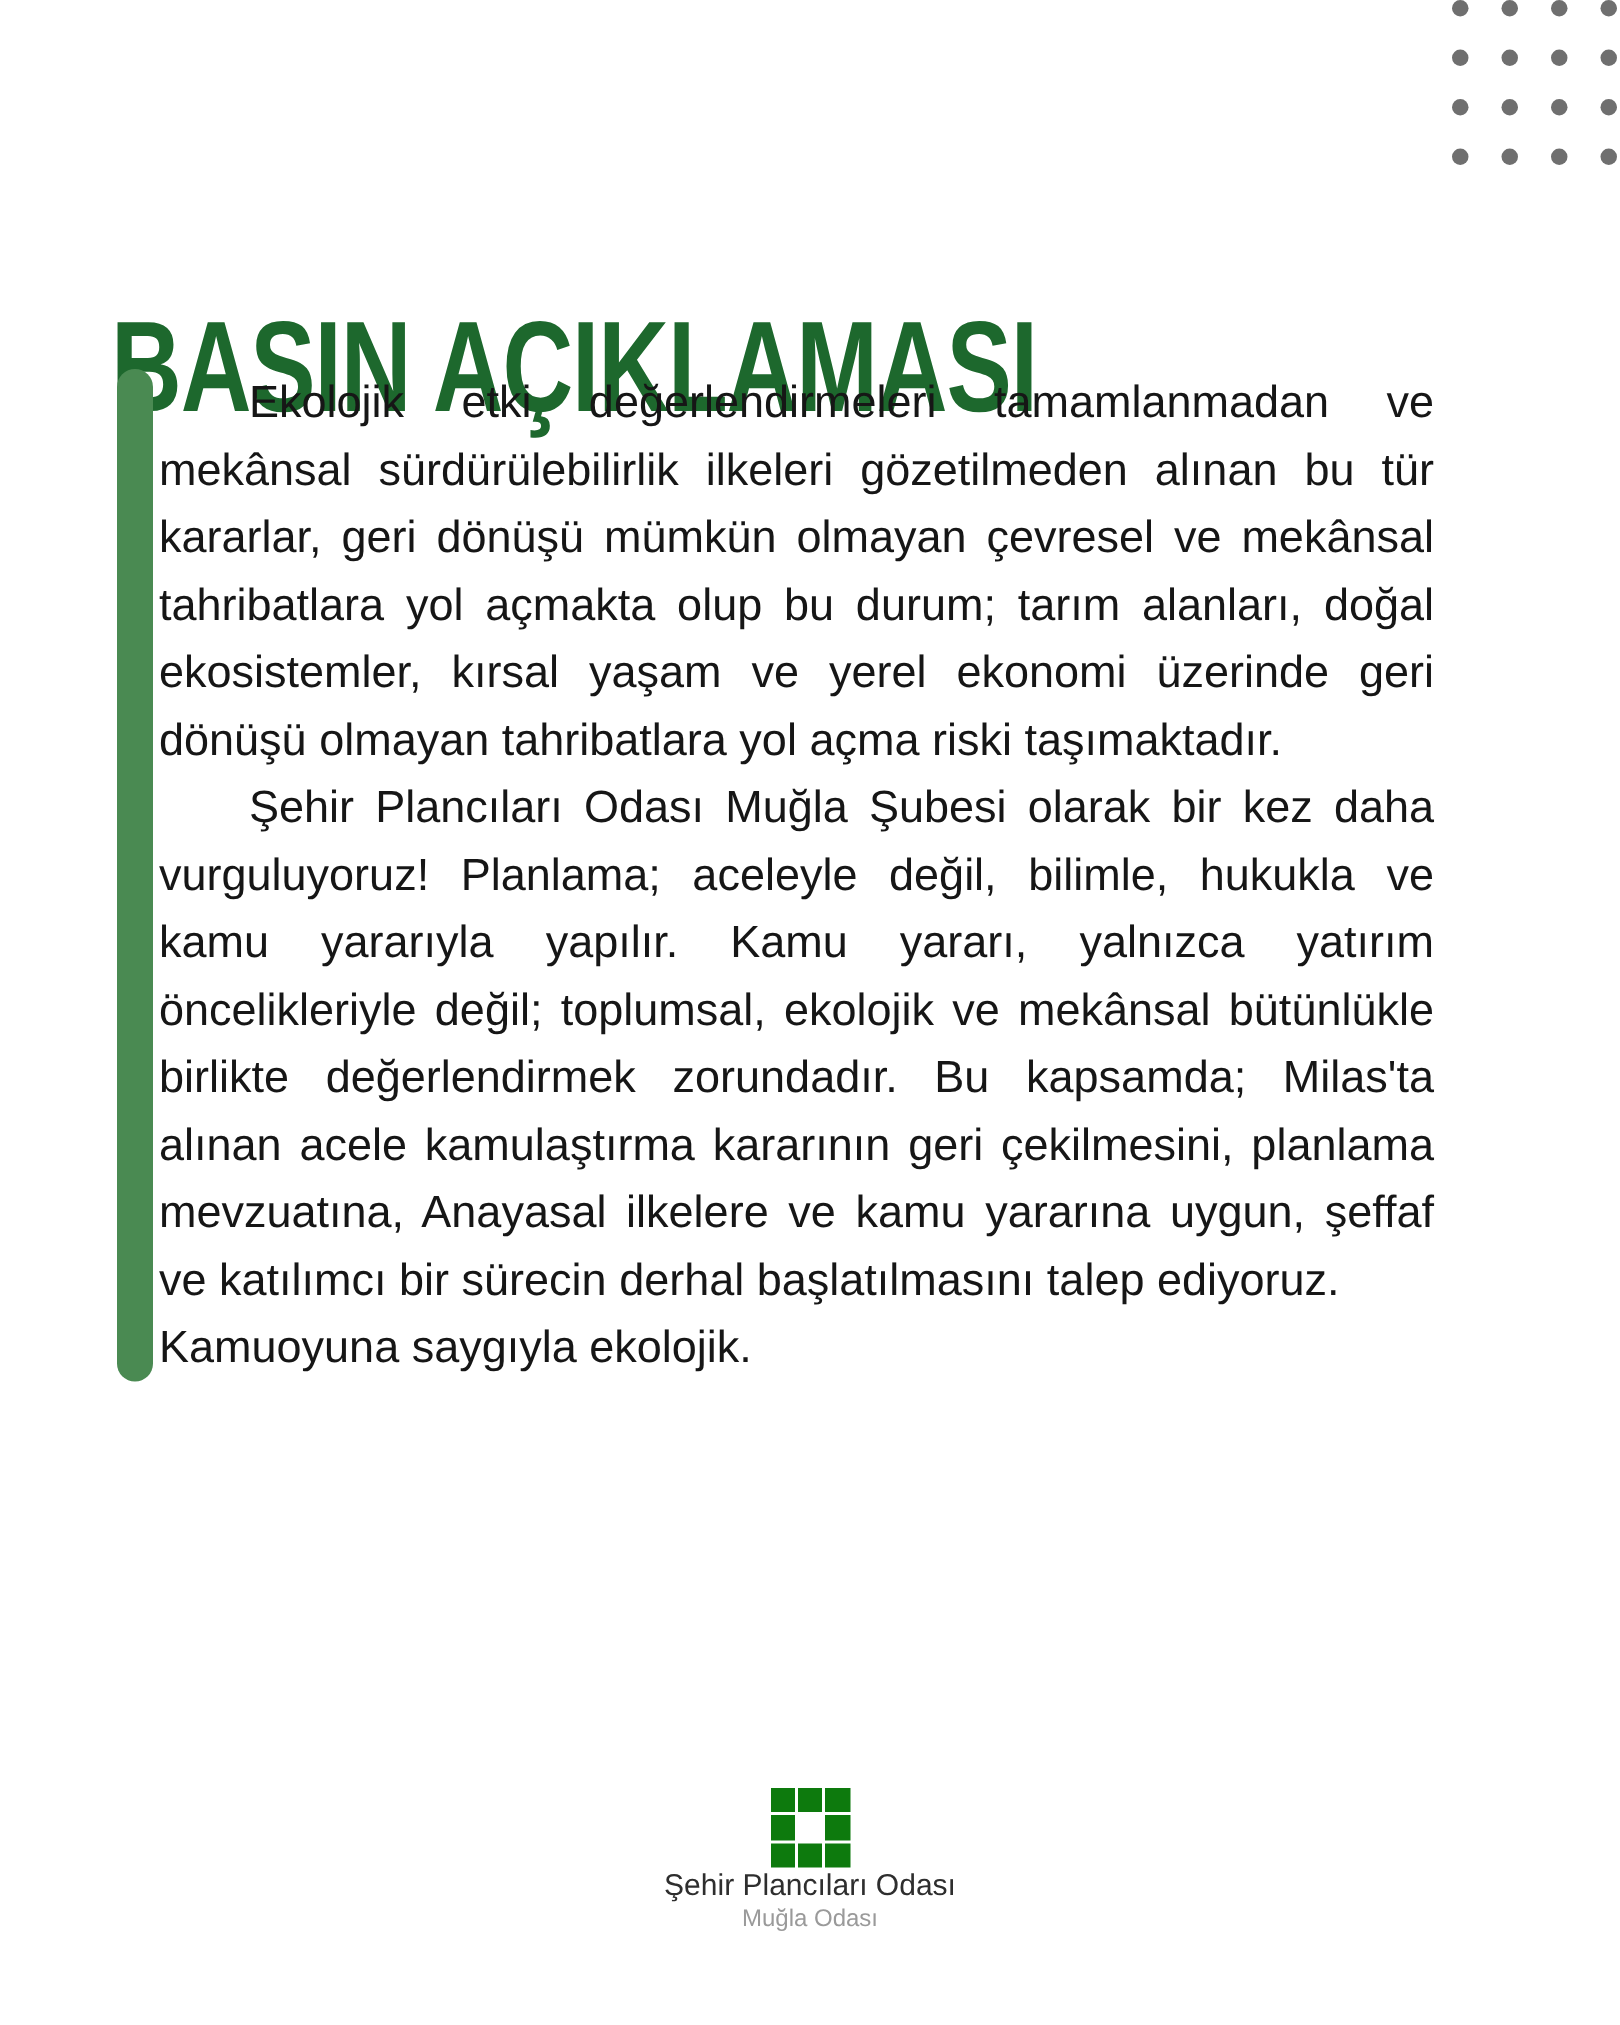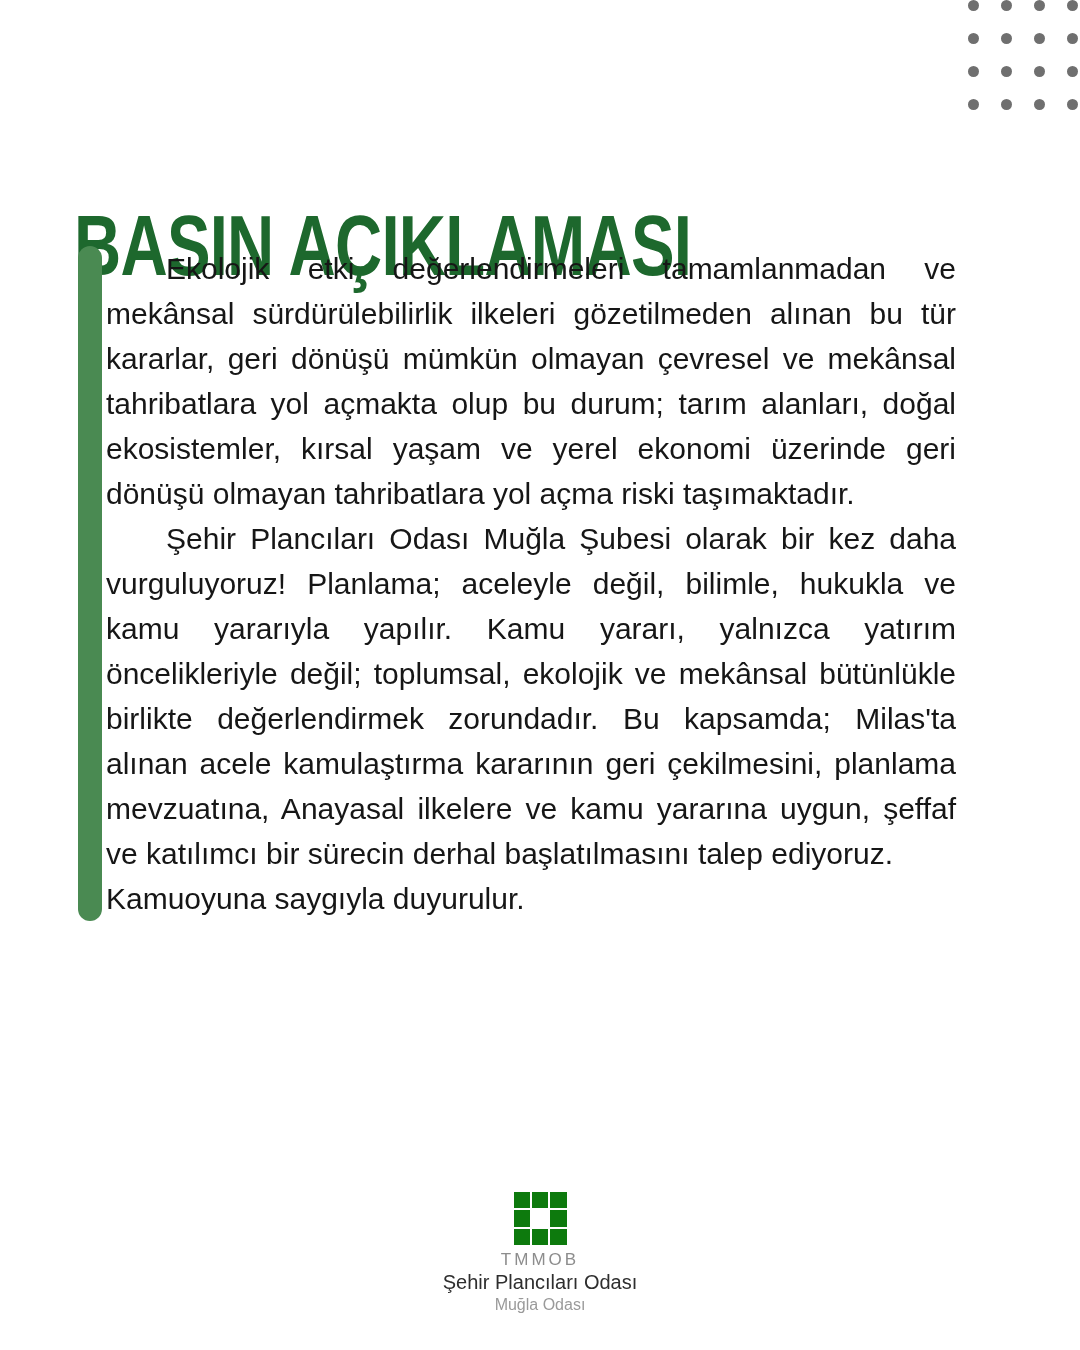--- a/index.html
+++ b/index.html
@@ -104,34 +104,33 @@
       <span></span>
   </div>
 
   <h1 class="title">BASIN AÇIKLAMASI</h1>
 
   <div class="content">
     <div class="accent-bar"></div>
     <div class="text-col">
       <p class="indent">Ekolojik etki değerlendirmeleri tamamlanmadan ve mekânsal sürdürülebilirlik ilkeleri gözetilmeden alınan bu tür kararlar, geri dönüşü mümkün olmayan çevresel ve mekânsal tahribatlara yol açmakta olup bu durum; tarım alanları, doğal ekosistemler, kırsal yaşam ve yerel ekonomi üzerinde geri dönüşü olmayan tahribatlara yol açma riski taşımaktadır.</p>
       <p class="indent">Şehir Plancıları Odası Muğla Şubesi olarak bir kez daha vurguluyoruz! Planlama; aceleyle değil, bilimle, hukukla ve kamu yararıyla yapılır. Kamu yararı, yalnızca yatırım öncelikleriyle değil; toplumsal, ekolojik ve mekânsal bütünlükle birlikte değerlendirmek zorundadır. Bu kapsamda; Milas'ta alınan acele kamulaştırma kararının geri çekilmesini, planlama mevzuatına, Anayasal ilkelere ve kamu yararına uygun, şeffaf ve katılımcı bir sürecin derhal başlatılmasını talep ediyoruz.</p>
-      <p class="plain">Kamuoyuna saygıyla duyurulur.</p>
+      <p class="plain">Kamuoyuna saygıyla ekolojik.</p>
     </div>
   </div>
 
   <div class="logo">
     <div class="logo-squares">
       <i></i>
         <i></i>
         <i></i>
       <i></i>
         <i class="hole"></i>
         <i></i>
       <i></i>
         <i></i>
         <i></i>
     </div>
-    <div class="logo-org">TMMOB</div>
     <div class="logo-chamber">Şehir Plancıları Odası</div>
     <div class="logo-branch">Muğla Odası</div>
   </div>
 
 </div>
 
 </body></html>

